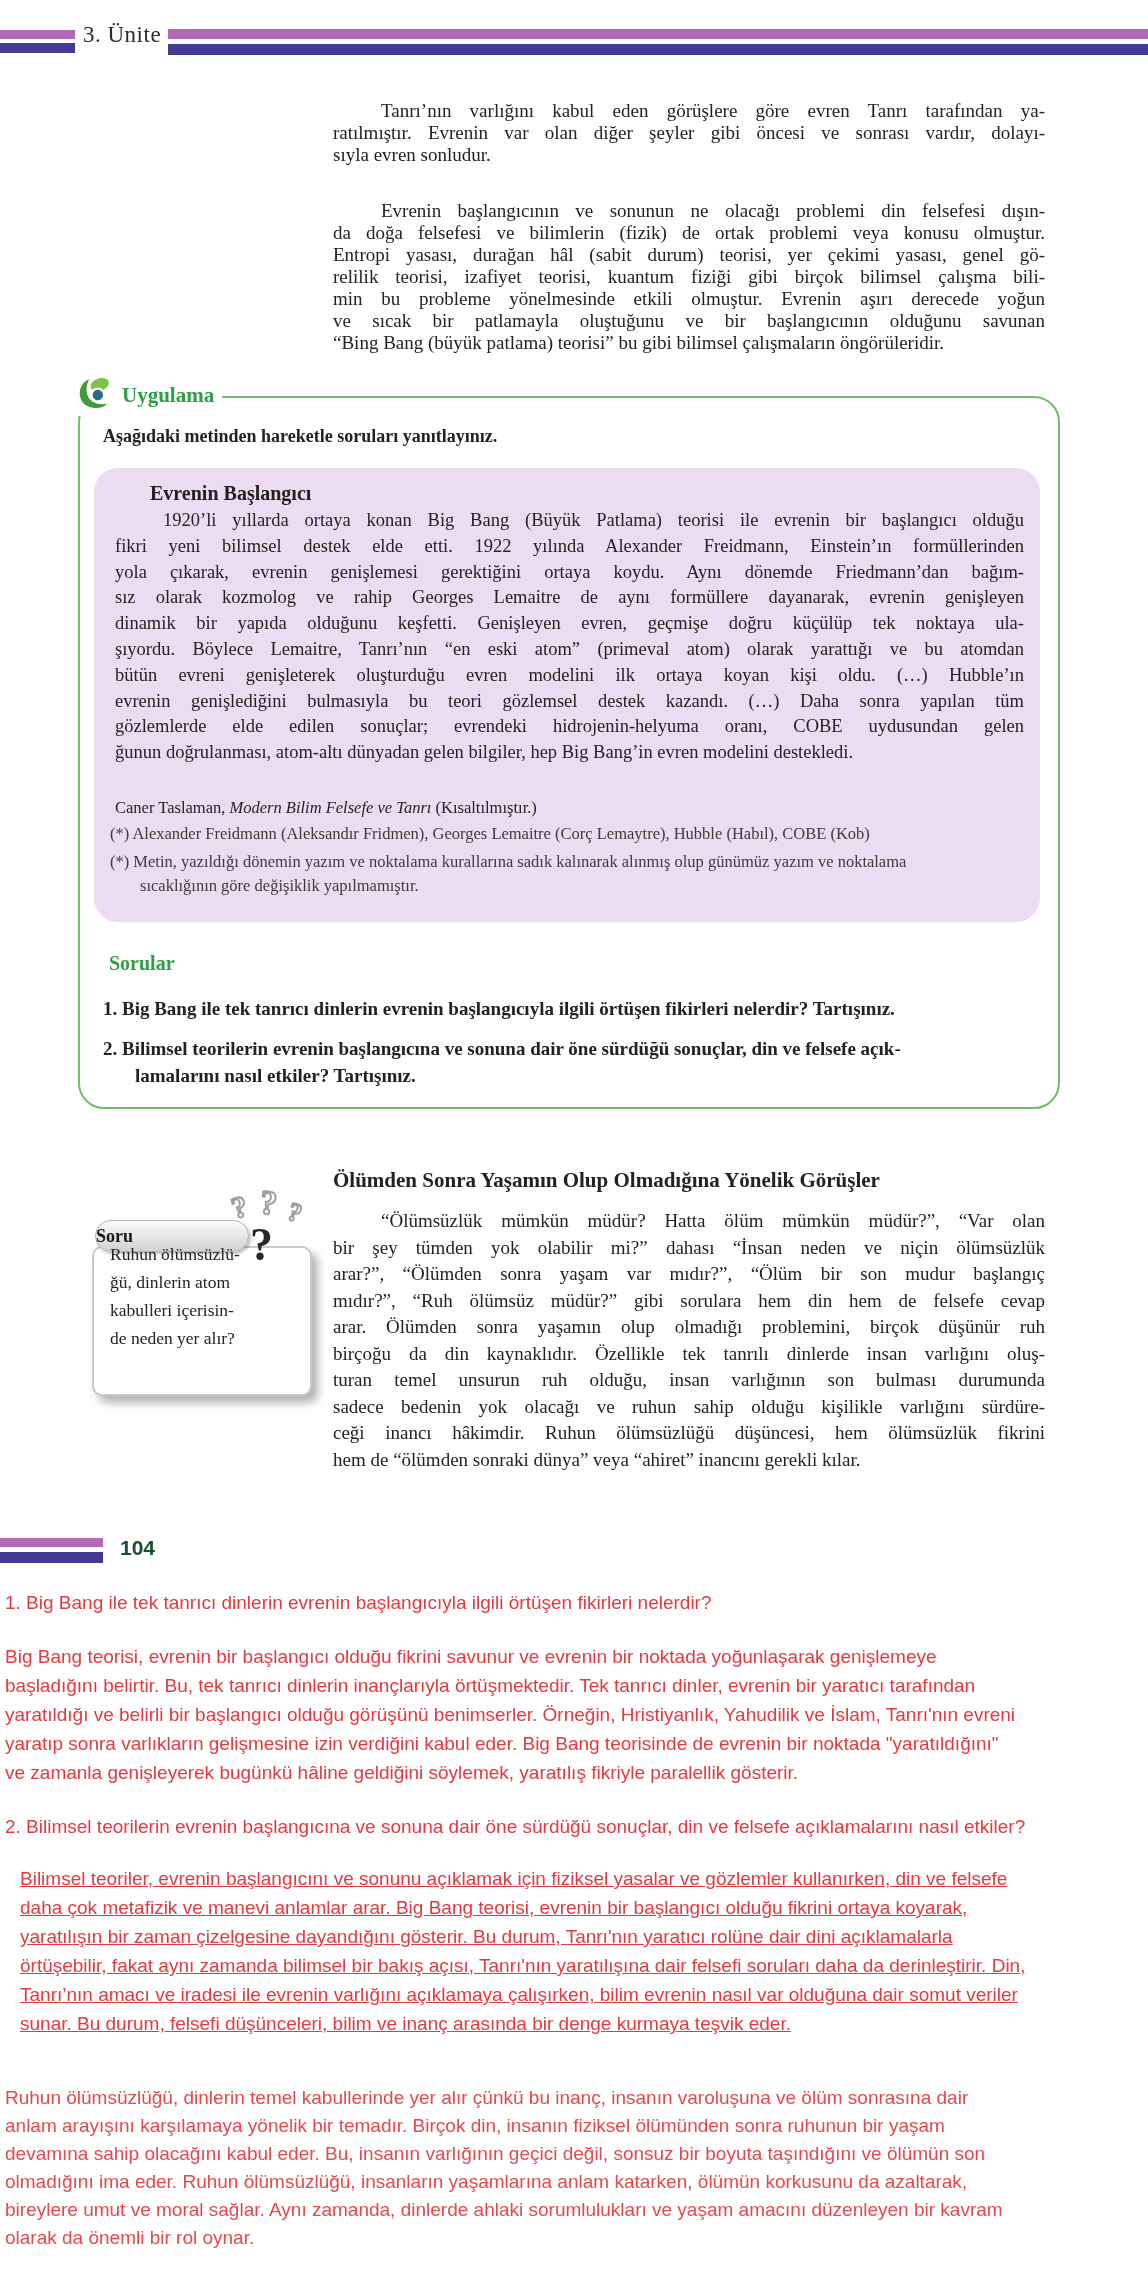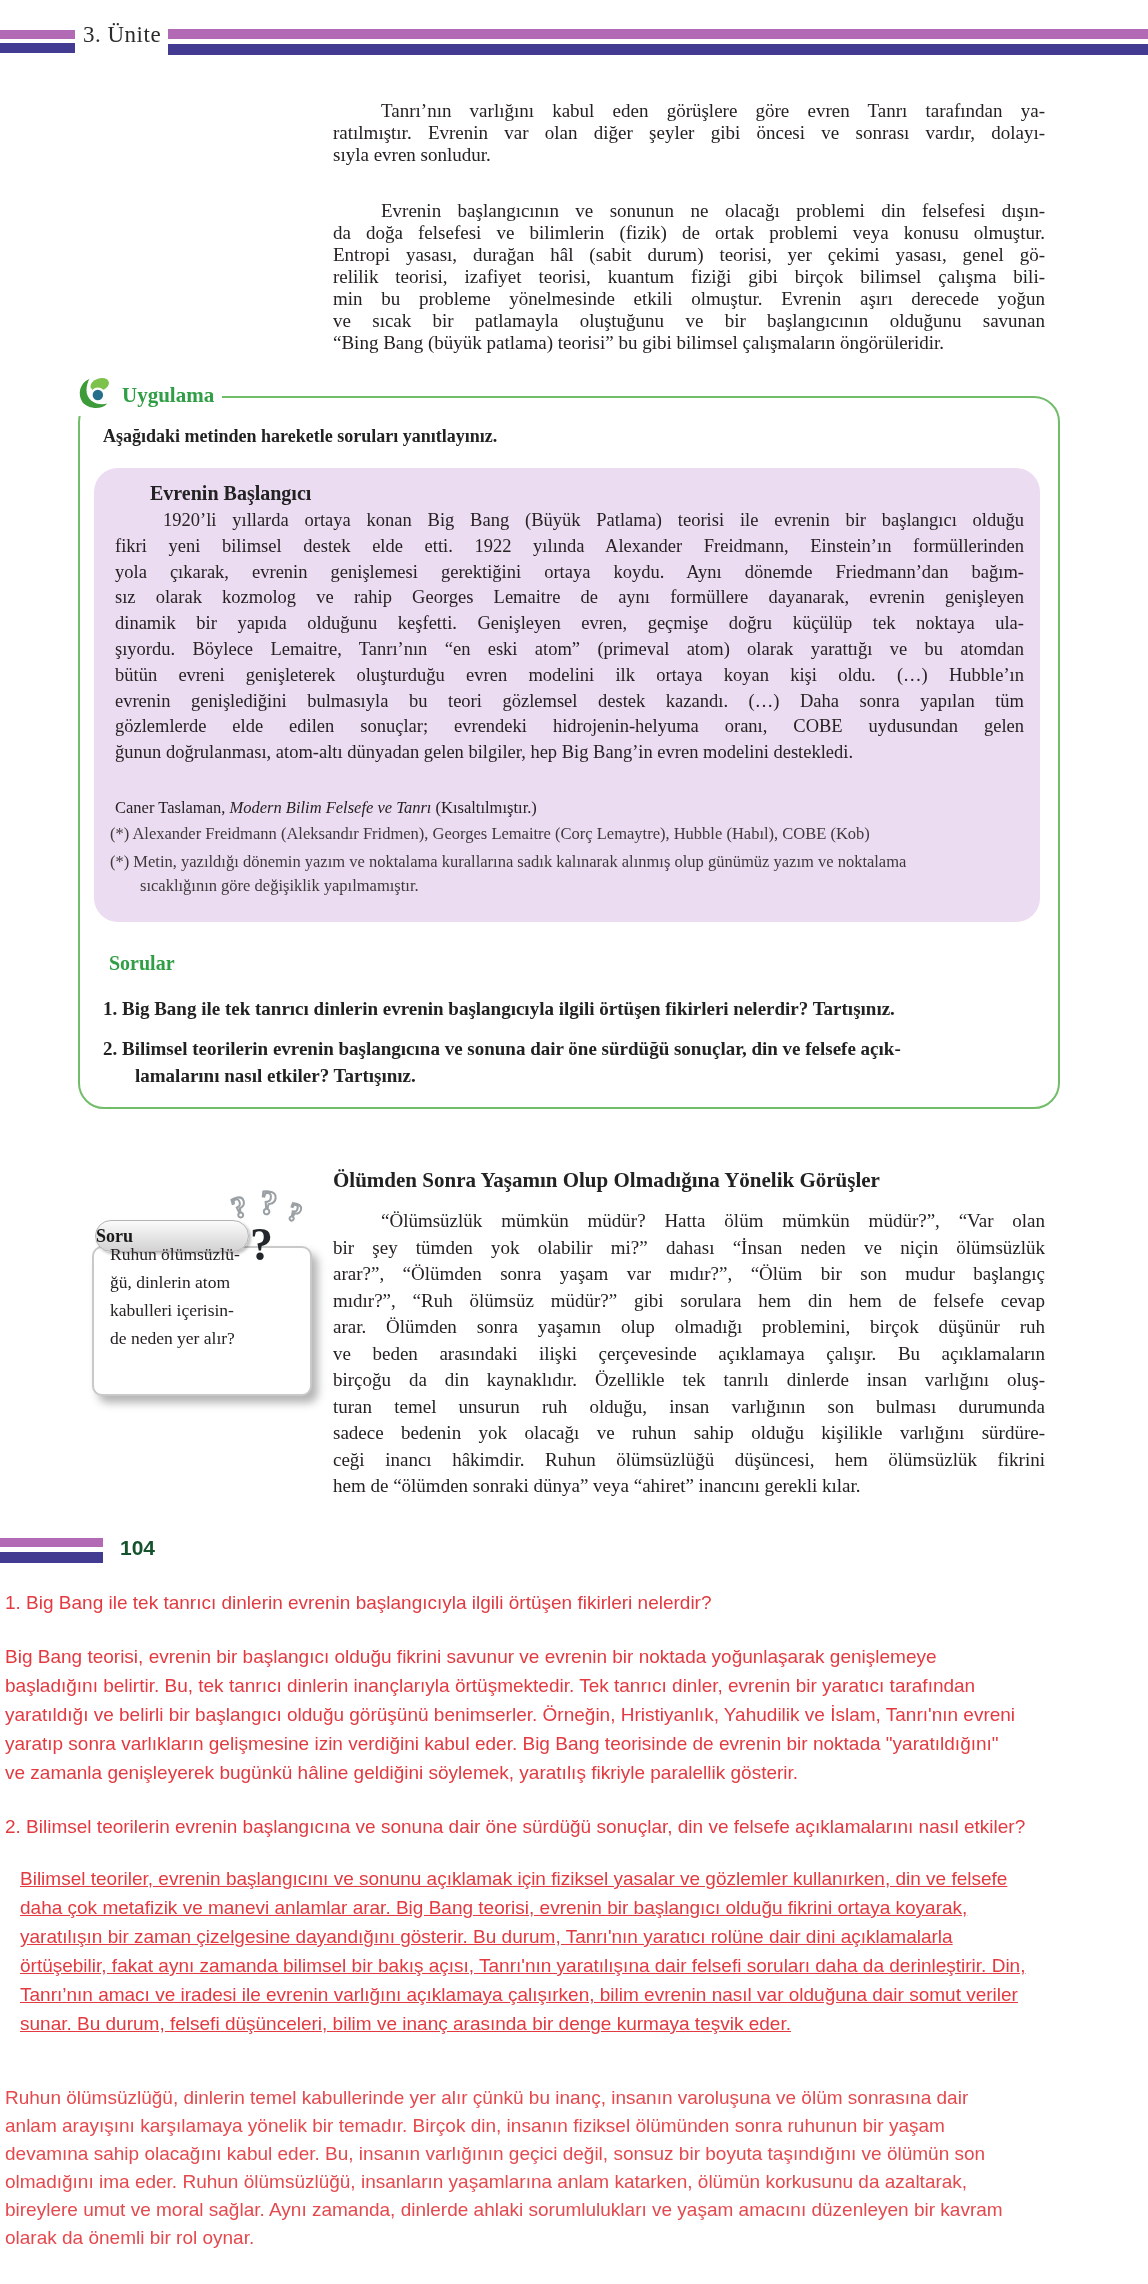--- a/index.html
+++ b/index.html
@@ -154,21 +154,20 @@
         <div class="line">de neden yer alır?</div>
       </div>
   </div>
 
   <div class="para indent-first" style="left:333px;top:1208px;width:712px;line-height:26.5px;">
       <div class="line">“Ölümsüzlük mümkün müdür? Hatta ölüm mümkün müdür?”, “Var olan</div>
       <div class="line">bir şey tümden yok olabilir mi?” dahası “İnsan neden ve niçin ölümsüzlük</div>
       <div class="line">arar?”, “Ölümden sonra yaşam var mıdır?”, “Ölüm bir son mudur başlangıç</div>
       <div class="line">mıdır?”, “Ruh ölümsüz müdür?” gibi sorulara hem din hem de felsefe cevap</div>
       <div class="line">arar. Ölümden sonra yaşamın olup olmadığı problemini, birçok düşünür ruh</div>
-      <div class="line">ve beden arasındaki ilişki çerçevesinde açıklamaya çalışır. Bu açıklamaların</div>
       <div class="line">birçoğu da din kaynaklıdır. Özellikle tek tanrılı dinlerde insan varlığını oluş-</div>
       <div class="line">turan temel unsurun ruh olduğu, insan varlığının son bulması durumunda</div>
       <div class="line">sadece bedenin yok olacağı ve ruhun sahip olduğu kişilikle varlığını sürdüre-</div>
       <div class="line">ceği inancı hâkimdir. Ruhun ölümsüzlüğü düşüncesi, hem ölümsüzlük fikrini</div>
       <div class="line">hem de “ölümden sonraki dünya” veya “ahiret” inancını gerekli kılar.</div>
     </div>
 
   <div>
     <div class="abs" style="left:0;top:1538px;width:103px;height:9px;background:#b36ab5;"></div>
     <div class="abs" style="left:0;top:1552px;width:103px;height:11px;background:#433a91;"></div>

